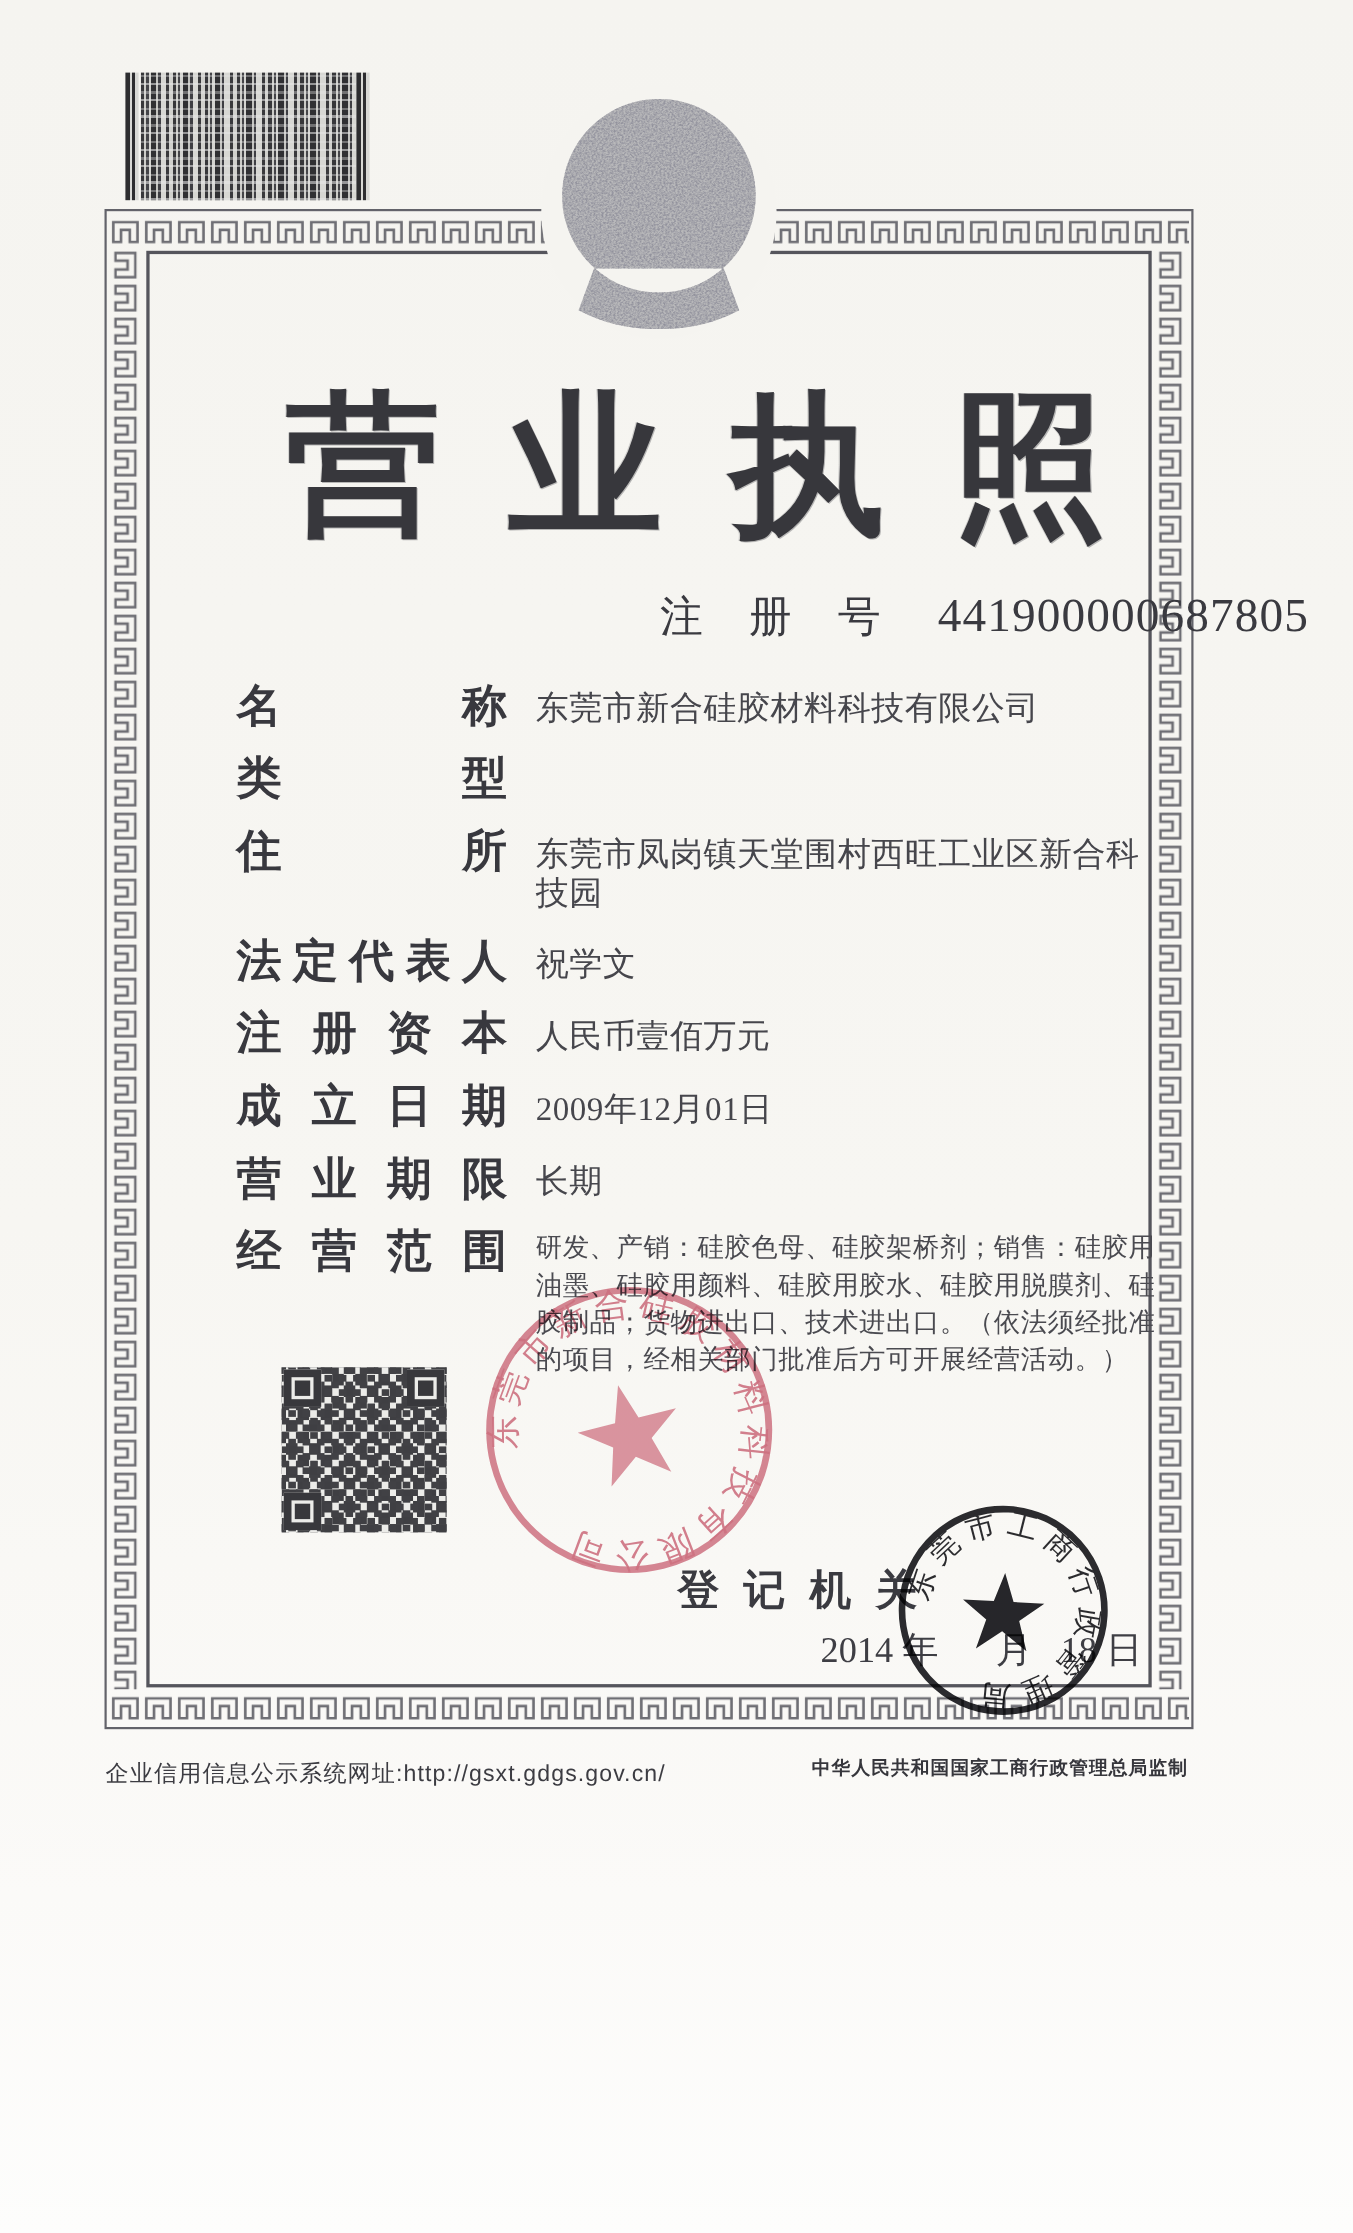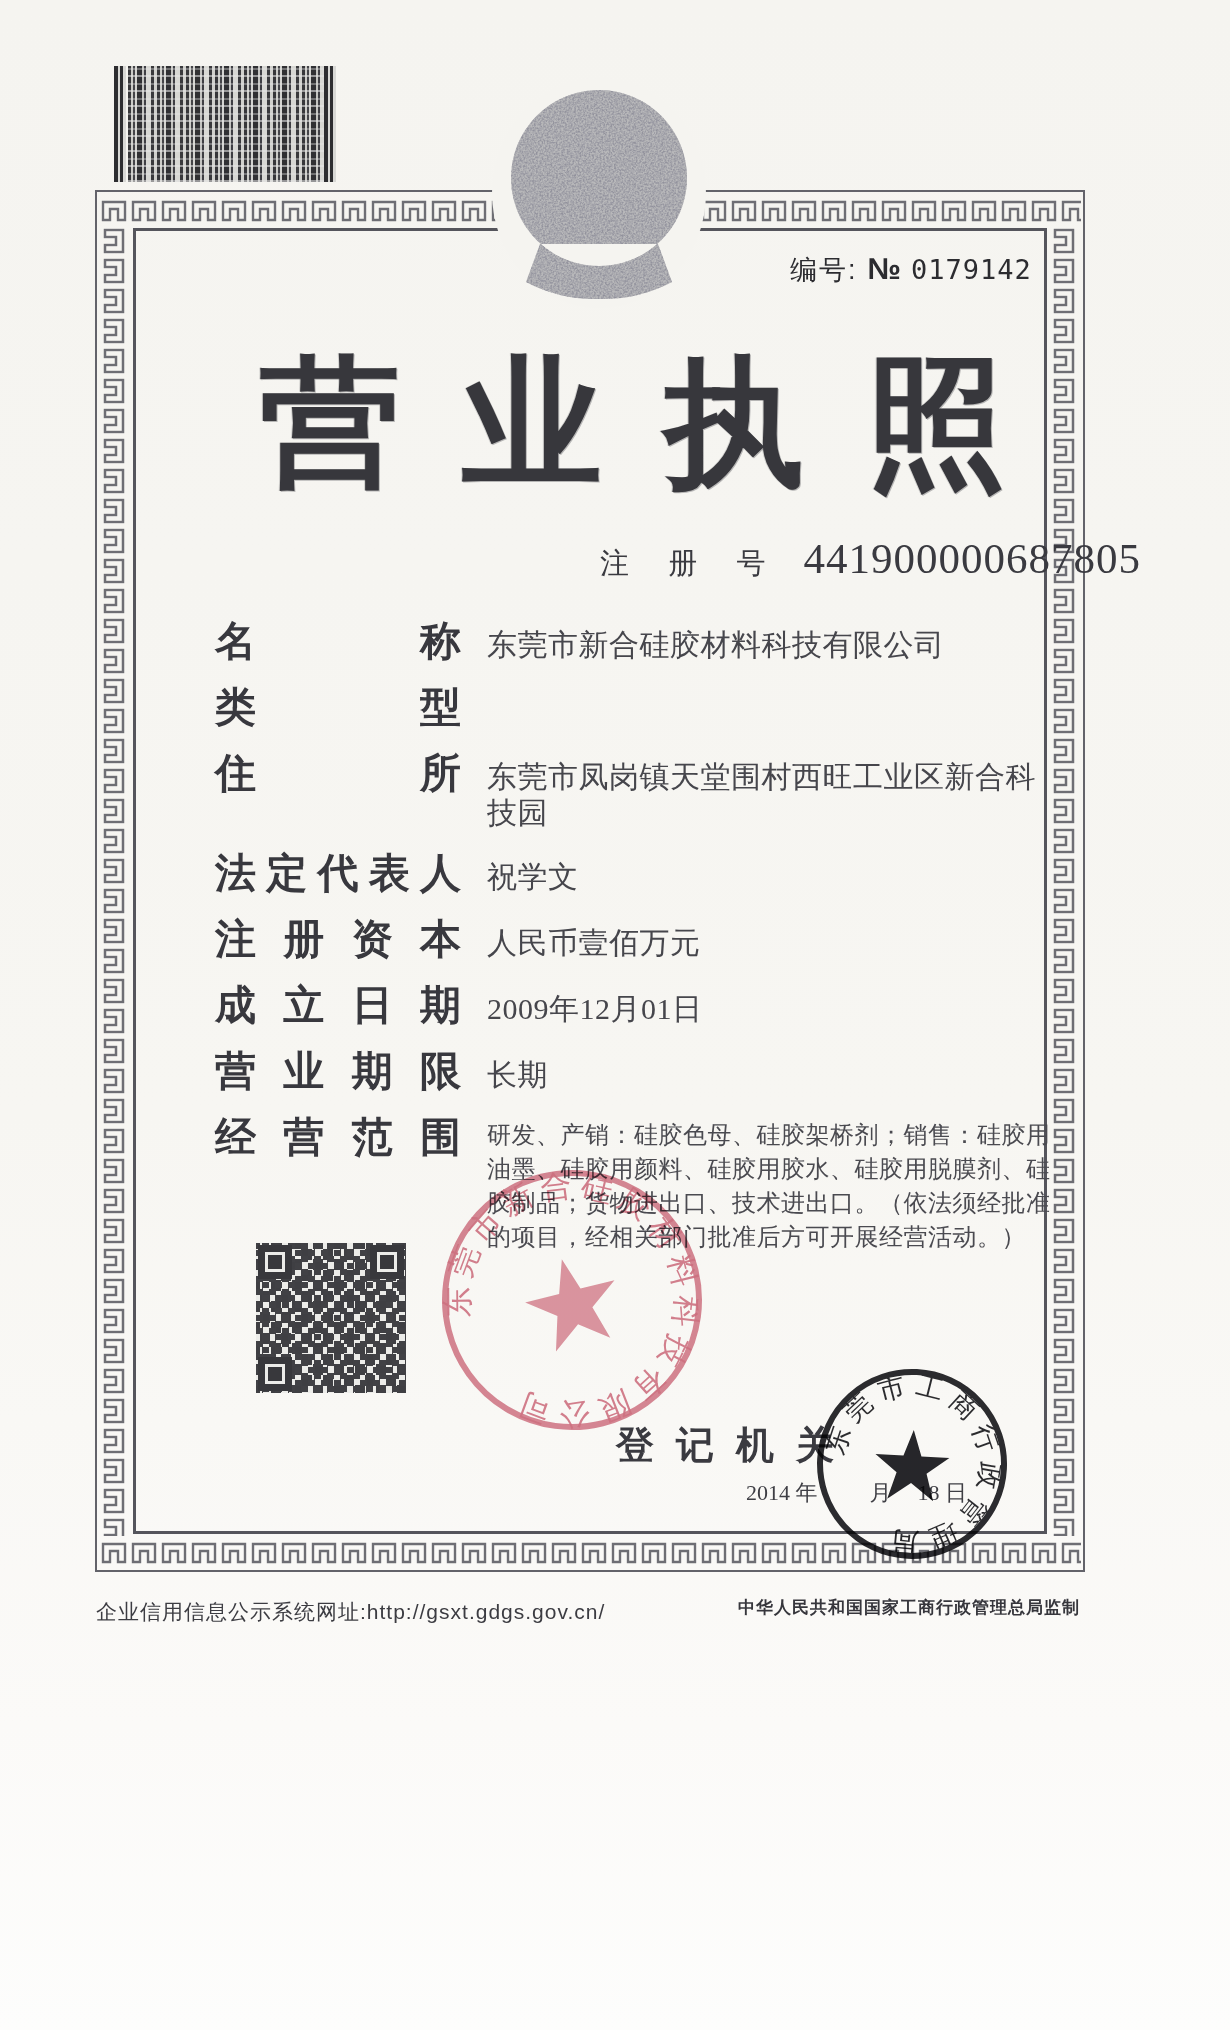--- a/index.html
+++ b/index.html
@@ -67,21 +67,21 @@
     color:#333338;
     text-shadow:1px 1px 0 rgba(60,60,66,.35), -1px 0 0 rgba(90,90,96,.25);
     filter:contrast(.95);
   }
 
   
   .regno{
     position:absolute;left:600px;top:534px;z-index:4;white-space:nowrap;
     color:#3a3a40;
   }
-  .regno .lbl{font-size:29px;letter-spacing:16px;margin-right:18px;}
+  .regno .lbl{font-size:39px;letter-spacing:16px;margin-right:32px;}
   .regno .val{font-size:43px;letter-spacing:1px;}
 
   
   .fields{position:absolute;left:215px;top:618px;width:850px;z-index:4;}
   .field-row{display:flex;align-items:flex-start;margin-bottom:19px;}
   .field-label{
     width:246px;flex:0 0 246px;
     font-size:41px;font-weight:bold;line-height:47px;color:#38383e;
   }
   .char-justify{display:flex;justify-content:space-between;}
@@ -123,21 +123,21 @@
     mix-blend-mode:multiply;opacity:.93;
   }
 
   
   .registrar{
     position:absolute;left:616px;top:1420px;z-index:4;
     font-size:38px;font-weight:bold;letter-spacing:22px;color:#3a3a40;white-space:nowrap;
   }
   .issue-date{
     position:absolute;left:746px;top:1478px;z-index:4;
-    font-size:22px;color:#3e3e44;white-space:nowrap;display:flex;align-items:flex-end;
+    font-size:33px;color:#3e3e44;white-space:nowrap;display:flex;align-items:flex-end;
   }
   .issue-date .gap-month{margin-left:52px;}
   .issue-date .gap-day{margin-left:26px;}
 
   
   .footer-left{
     position:absolute;left:96px;top:1598px;z-index:4;
     font-size:21px;color:#3c3c42;letter-spacing:1px;
     font-family:"Liberation Sans","DejaVu Sans",sans-serif;
   }
@@ -188,23 +188,20 @@
       </svg>
     <svg class="strip left">
         <rect width="100%" height="100%" fill="url(#mv)"></rect>
       </svg>
     <svg class="strip right">
         <rect width="100%" height="100%" fill="url(#mv)"></rect>
       </svg>
     <div class="frame-inner"></div>
   </div>
 
-  <div class="serial">
-    <span>编号:</span><span class="no-sym">№</span><span class="no-val">0179142</span>
-  </div>
 
   <div class="title">营业执照</div>
 
   <div class="regno">
     <span class="lbl">注 册 号</span>
     <span class="val">441900000687805</span>
   </div>
 
   <div class="fields">
     <div class="field-row">

